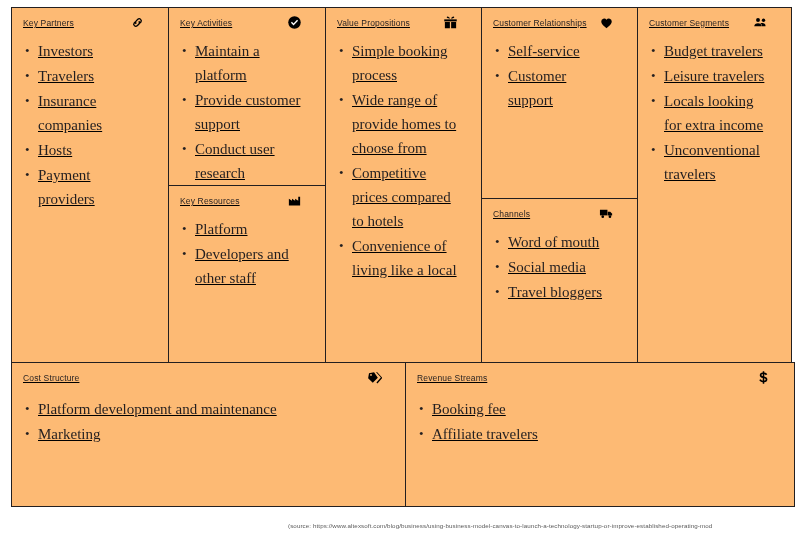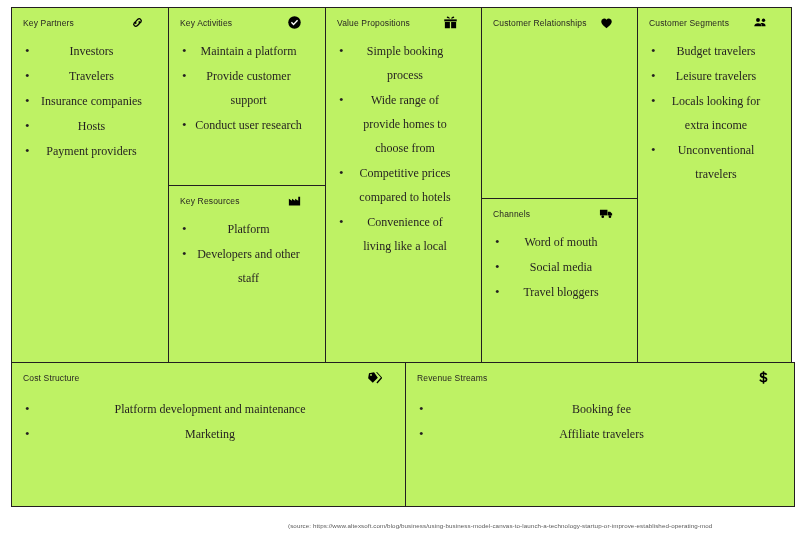--- a/index.html
+++ b/index.html
@@ -35,24 +35,25 @@
   .bottom-row {
     display: flex;
     width: 100%;
     height: 145px;
     box-sizing: border-box;
   }
 
   .block {
     box-sizing: border-box;
     border: 1px solid #231f20;
-    background: #bef264;
+    background: #fdba74;
     padding: 9px 23px 6px 11px;
     position: relative;
     overflow: hidden;
+    text-decoration: underline;
   }
   
   .top-row > .col + .col,
   .bottom-row > .block + .block { margin-left: -1px; }
   .bottom-row { margin-top: -1px; }
 
   .col {
     display: flex;
     flex-direction: column;
     box-sizing: border-box;
@@ -106,24 +107,23 @@
   ul.items {
     list-style: none;
     margin: 6px 0 0 0;
     padding: 0;
   }
   ul.items li {
     position: relative;
     padding-left: 15px;
     margin: 0 0 1px 0;
     font-family: "Liberation Serif", serif;
-    font-size: 12px;
+    font-size: 15px;
     line-height: 24px;
     color: #231f20;
-    text-align: center;
   }
   ul.items li::before {
     content: "\2022";
     position: absolute;
     left: 2px;
     top: 0;
     font-size: 13px;
     line-height: 24px;
     color: #231f20;
   }
@@ -232,20 +232,24 @@
     <div class="col col-middle-right">
       <div class="block blk-customer-rel">
         <div class="blk-head">
           <div class="blk-title">Customer Relationships</div>
           <span class="blk-icon">
             <svg viewBox="0 0 24 24" aria-hidden="true">
               <path d="M12 21s-8.4-5.3-8.4-10.5A4.8 4.8 0 0 1 12 7.4a4.8 4.8 0 0 1 8.4 3.1C20.4 15.7 12 21 12 21z"></path>
             </svg>
           </span>
         </div>
+        <ul class="items">
+          <li>Self-service</li>
+          <li>Customer support</li>
+        </ul>
       </div>
       <div class="block blk-channels">
         <div class="blk-head">
           <div class="blk-title">Channels</div>
           <span class="blk-icon">
             <svg viewBox="0 0 24 24" aria-hidden="true">
               <path d="M1.5 6h12v9h-12z"></path>
               <path d="M14 9.2h4l3 3.3V15h-7z"></path>
               <circle cx="6" cy="17" r="2.1"></circle>
               <circle cx="17.5" cy="17" r="2.1"></circle>

